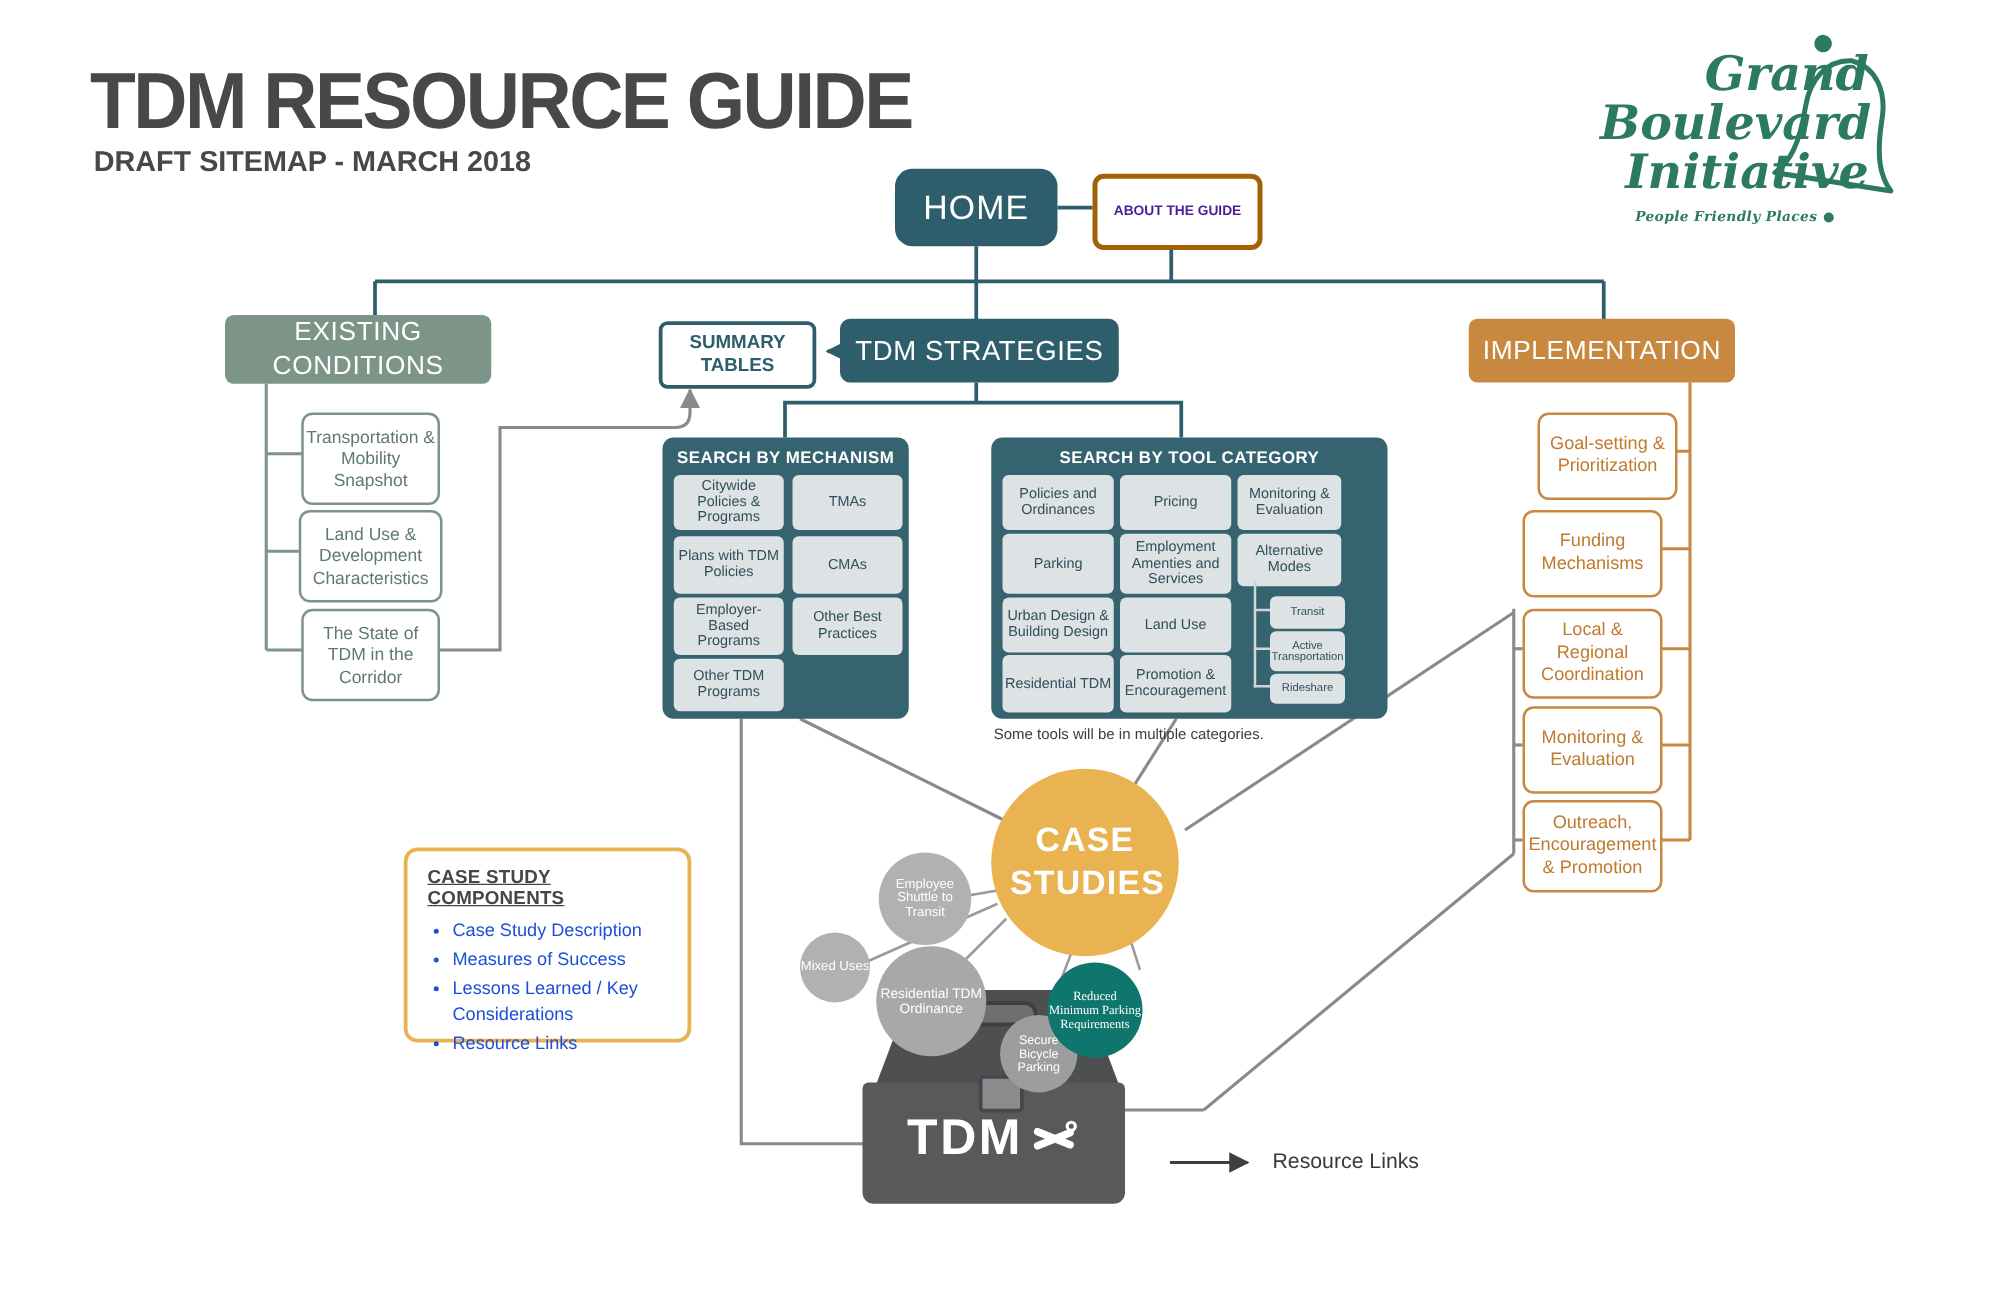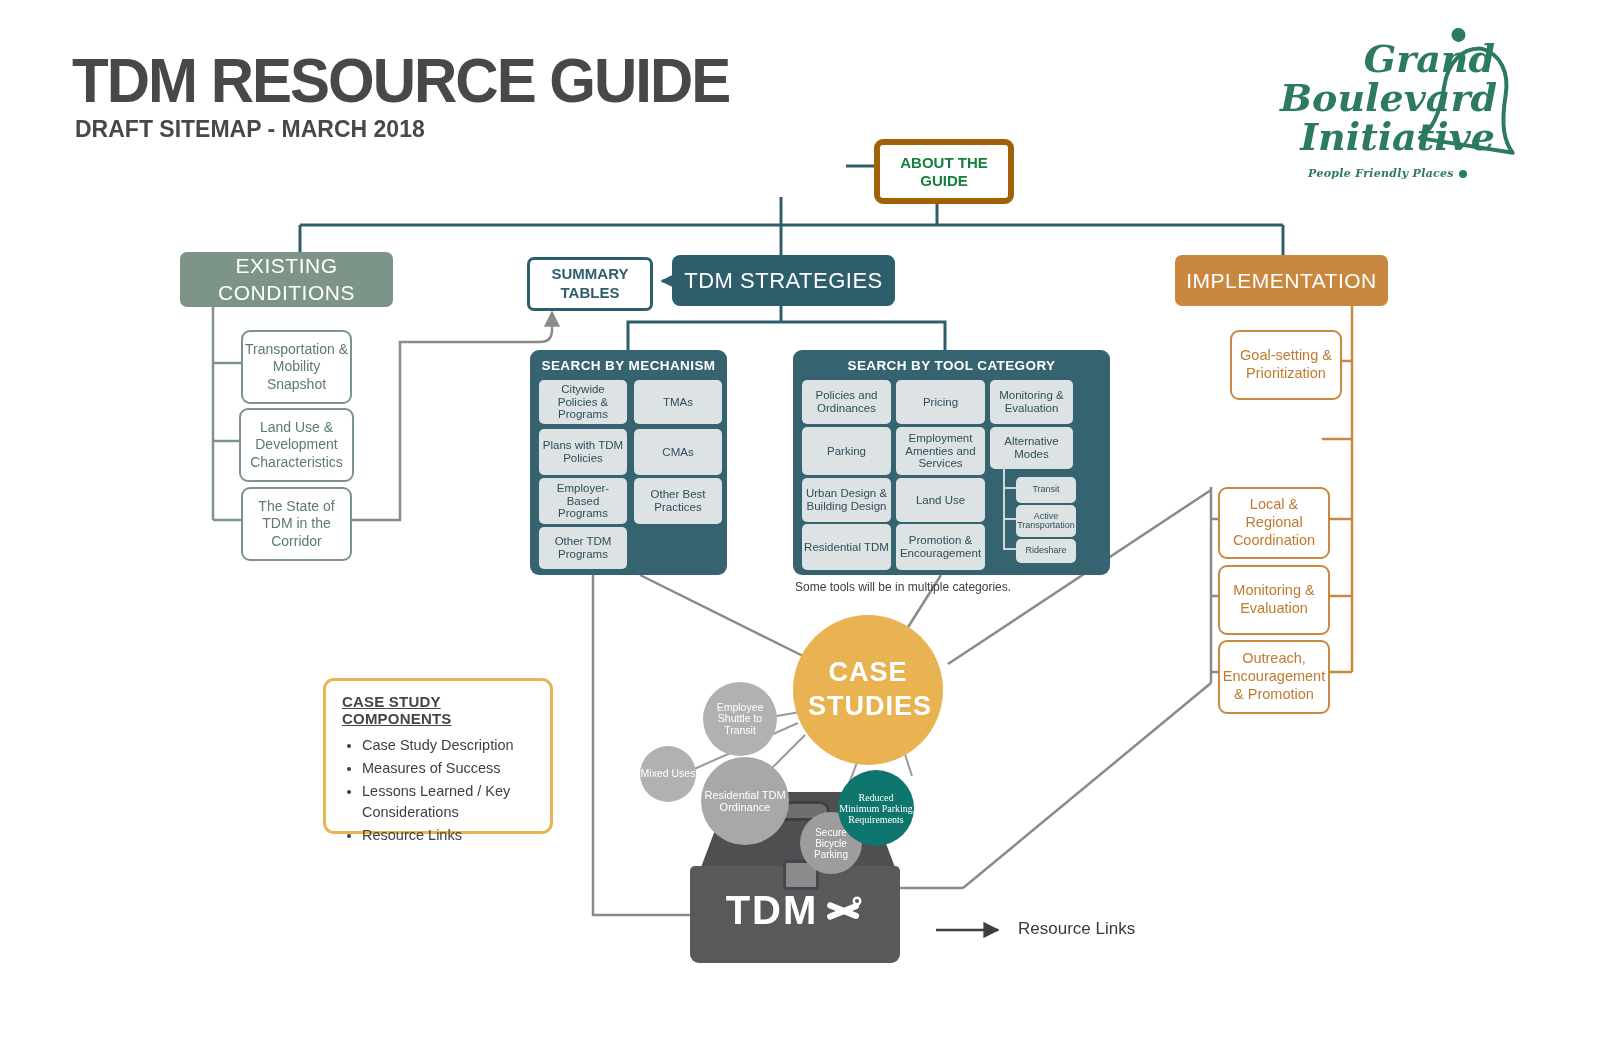--- a/index.html
+++ b/index.html
@@ -17,22 +17,22 @@
   .logo-text{left:1280px;top:40px;width:215px;text-align:right;color:#2c7a5f;
              font-family:"DejaVu Serif",serif;font-style:italic;font-weight:bold;line-height:1.02;z-index:3;}
   .logo-text .l{font-size:38px;}
   .logo-tagline{font-size:11px;margin-top:12px;letter-spacing:.3px;text-align:center;}
   .logo-dot{display:inline-block;width:8px;height:8px;border-radius:50%;background:#2c7a5f;margin-left:5px;vertical-align:middle;}
   .bell{left:1408px;top:18px;z-index:2;}
 
   
   .tealfill{background:#2e5e6c;color:#fff;border-radius:8px;}
   .home-box{left:716px;top:135px;width:130px;height:62px;font-size:27px;letter-spacing:1px;border-radius:14px;z-index:3;}
-  .about-box{left:874px;top:139px;width:128px;height:53px;background:#fff;border:6px solid #a16207;border-radius:9px;
-             color:#15803d;font-size:15px;font-weight:bold;line-height:1.2;z-index:3;}
+  .about-box{left:874px;top:139px;width:128px;height:53px;background:#fff;border:4px solid #a16207;border-radius:9px;
+             color:#4c1d95;font-size:11px;font-weight:bold;line-height:1.2;z-index:3;}
   .existing-box{left:180px;top:252px;width:213px;height:55px;background:#7d9489;color:#fff;border-radius:7px;
                 font-size:21px;line-height:1.25;letter-spacing:.5px;z-index:3;}
   .summary-box{left:527px;top:257px;width:120px;height:48px;background:#fff;border:3px solid #2e5e6c;border-radius:7px;
                color:#2e5e6c;font-size:15px;font-weight:bold;line-height:1.25;z-index:3;}
   .strategies-box{left:672px;top:255px;width:223px;height:51px;font-size:22px;letter-spacing:.5px;z-index:3;}
   .implementation-box{left:1175px;top:255px;width:213px;height:51px;background:#c9883f;color:#fff;border-radius:7px;
                       font-size:21px;letter-spacing:.5px;z-index:3;}
 
   
   .gchild{background:#fff;border:2px solid #7d9489;border-radius:9px;color:#5d7a70;
@@ -54,21 +54,21 @@
   
   .cs-circle{left:793px;top:615px;width:150px;height:150px;border-radius:50%;background:#e9b352;
              color:#fff;font-weight:bold;font-size:27px;line-height:1.25;letter-spacing:1px;z-index:6;}
   .bubble{border-radius:50%;color:#fff;display:flex;align-items:center;justify-content:center;
           text-align:center;line-height:1.1;z-index:5;}
 
   
   .components-box{left:323px;top:678px;width:230px;height:156px;background:#fff;border:3px solid #e9b352;
                   border-radius:11px;z-index:3;padding:12px 10px 8px 16px;box-sizing:border-box;}
   .components-title{font-size:15px;font-weight:bold;color:#454547;text-decoration:underline;letter-spacing:.2px;}
-  .components-list{margin:8px 0 0 0;padding-left:20px;color:#404040;font-size:14.5px;line-height:1.45;}
+  .components-list{margin:8px 0 0 0;padding-left:20px;color:#1d4ed8;font-size:14.5px;line-height:1.45;}
   .components-list li{margin-bottom:2px;}
 
   
   .tb-lid{left:700px;top:792px;width:196px;height:78px;background:#4e4f51;z-index:2;
           clip-path:polygon(0% 100%,15% 0%,85% 0%,100% 100%);}
   .tb-slot{left:766px;top:801px;width:64px;height:20px;background:#6e6f71;border-radius:10px;
            border:3px solid #3e3f41;z-index:2;box-sizing:border-box;}
   .tb-body{left:690px;top:866px;width:210px;height:97px;background:#58595b;border-radius:5px 5px 9px 9px;z-index:2;}
   .tb-latch{left:783px;top:860px;width:36px;height:30px;background:#8a8b8d;border-radius:4px;
             border:3px solid #46474a;z-index:2;box-sizing:border-box;}
@@ -163,20 +163,21 @@
   </svg>
   <div class="abs logo-text">
     <div class="l">Grand</div>
     <div class="l">Boulevard</div>
     <div class="l">Initiative</div>
     <div class="logo-tagline">
       <span>People Friendly Places</span><span class="logo-dot"></span>
     </div>
   </div>
 
+  <div class="abs flexc tealfill home-box">HOME</div>
   <div class="abs flexc about-box">ABOUT THE GUIDE</div>
   <div class="abs flexc existing-box">EXISTING CONDITIONS</div>
   <div class="abs flexc summary-box">SUMMARY TABLES</div>
   <div class="abs flexc tealfill strategies-box">TDM STRATEGIES</div>
   <div class="abs flexc implementation-box">IMPLEMENTATION</div>
 
   <div class="abs flexc gchild" style="left:241px;top:330px;width:103px;height:66px;">Transportation &amp; Mobility Snapshot</div>
   <div class="abs flexc gchild" style="left:239px;top:408px;width:107px;height:66px;">Land Use &amp; Development Characteristics</div>
   <div class="abs flexc gchild" style="left:241px;top:487px;width:103px;height:66px;">The State of TDM in the Corridor</div>
 
@@ -208,20 +209,21 @@
     <div class="bracket-line" style="left:210px;top:137px;width:13px;height:2px;"></div>
     <div class="bracket-line" style="left:210px;top:168px;width:13px;height:2px;"></div>
     <div class="bracket-line" style="left:210px;top:198px;width:13px;height:2px;"></div>
     <div class="cell small" style="left:223px;top:127px;width:56px;height:22px;">Transit</div>
     <div class="cell small" style="left:223px;top:155px;width:56px;height:28px;text-align:center;">Active Transportation</div>
     <div class="cell small" style="left:223px;top:189px;width:56px;height:20px;">Rideshare</div>
   </div>
   <div class="abs toolcat-note">Some tools will be in multiple categories.</div>
 
   <div class="abs flexc ochild" style="left:1218px;top:330px;width:104px;height:62px;margin-left:12px;">Goal-setting &amp; Prioritization</div>
+  <div class="abs flexc ochild" style="left:1218px;top:408px;width:104px;height:62px;">Funding Mechanisms</div>
   <div class="abs flexc ochild" style="left:1218px;top:487px;width:104px;height:64px;">Local &amp; Regional Coordination</div>
   <div class="abs flexc ochild" style="left:1218px;top:565px;width:104px;height:62px;">Monitoring &amp; Evaluation</div>
   <div class="abs flexc ochild" style="left:1218px;top:640px;width:104px;height:66px;">Outreach, Encouragement &amp; Promotion</div>
 
   <div class="abs tb-lid"></div>
   <div class="abs tb-slot"></div>
   <div class="abs tb-body"></div>
   <div class="abs tb-latch"></div>
   <div class="abs tb-label">
     <span>TDM</span>

